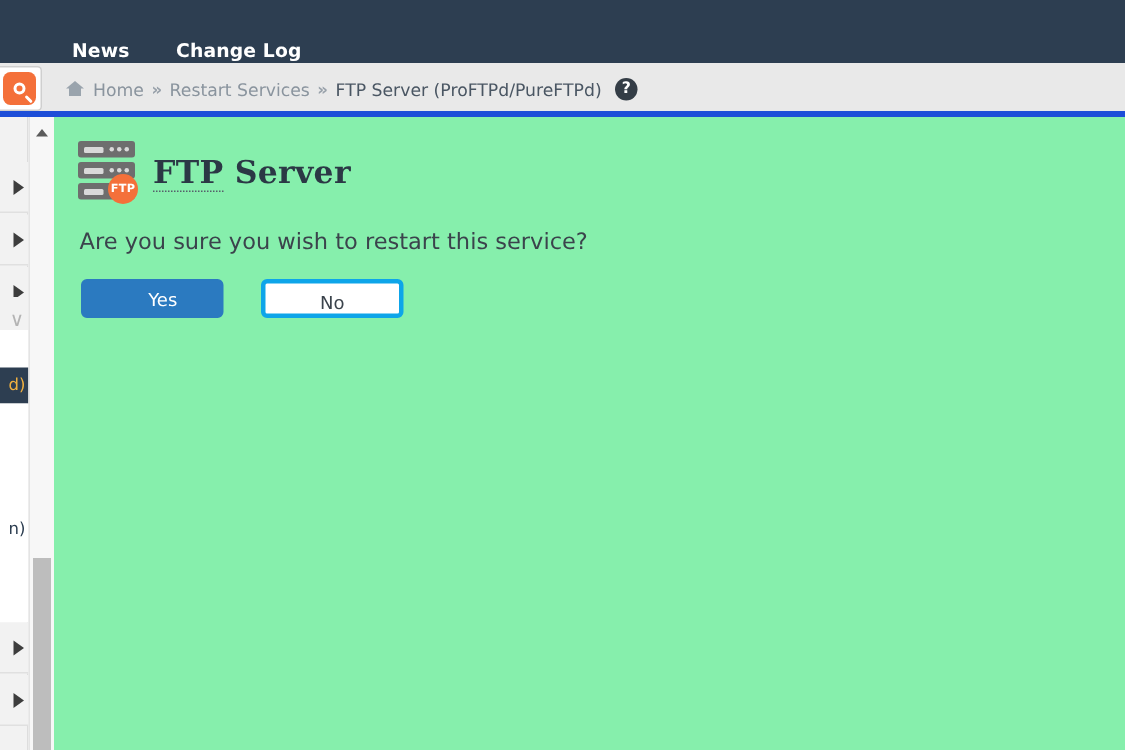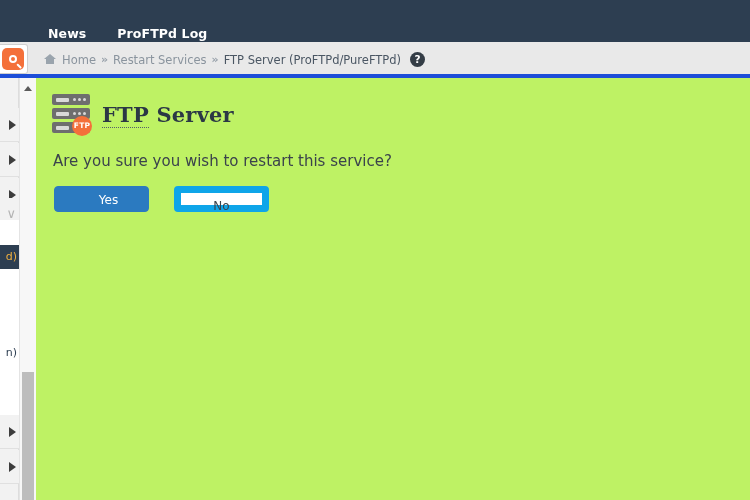--- a/index.html
+++ b/index.html
@@ -265,21 +265,21 @@
     transform-origin: left center;
     border-radius: 1px;
   }
 
   
   .content {
     position: absolute;
     left: 36px; top: 78px;
     width: 714px;
     height: 422px;
-    background: #bef264;
+    background: #86efac;
   }
   .page-head {
     position: absolute;
     left: 16px;
     top: 16px;
     display: flex;
     align-items: center;
     gap: 12px;
   }
 
@@ -376,33 +376,33 @@
   .btn-primary {
     width: 95px;
     background: #2b7ac0;
     border: 1px solid #2b7ac0;
     color: #ffffff;
     padding-left: 20px;
   }
   .btn-default {
     width: 95px;
     background: #ffffff;
-    border: 7px solid #0ea5e9;
+    border: 3px solid #0ea5e9;
     color: #3b434c;
   }
 </style>
 </head>
 <body>
 
 <div id="root">
 
   <div class="topbar">
     <div class="topnav">
       <a>News</a>
-      <a>ProFTPd Log</a>
+      <a>Change Log</a>
     </div>
   </div>
 
   <div class="crumbbar">
     <div class="crumbs">
       <span class="home-icon"></span>
       <a>Home</a>
       <span class="sep">»</span>
       <a>Restart Services</a>
       <span class="sep">»</span>

